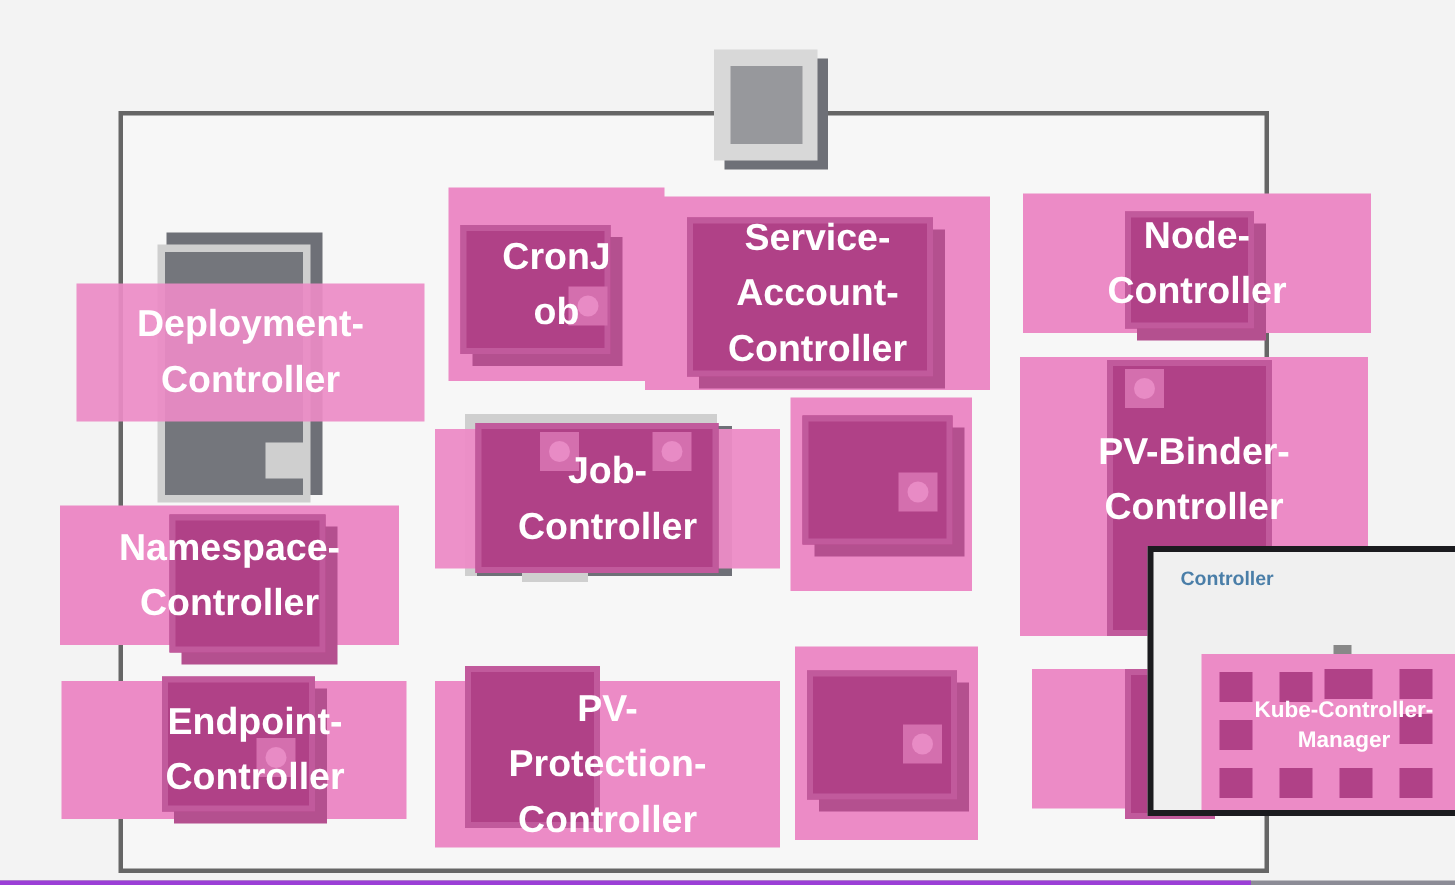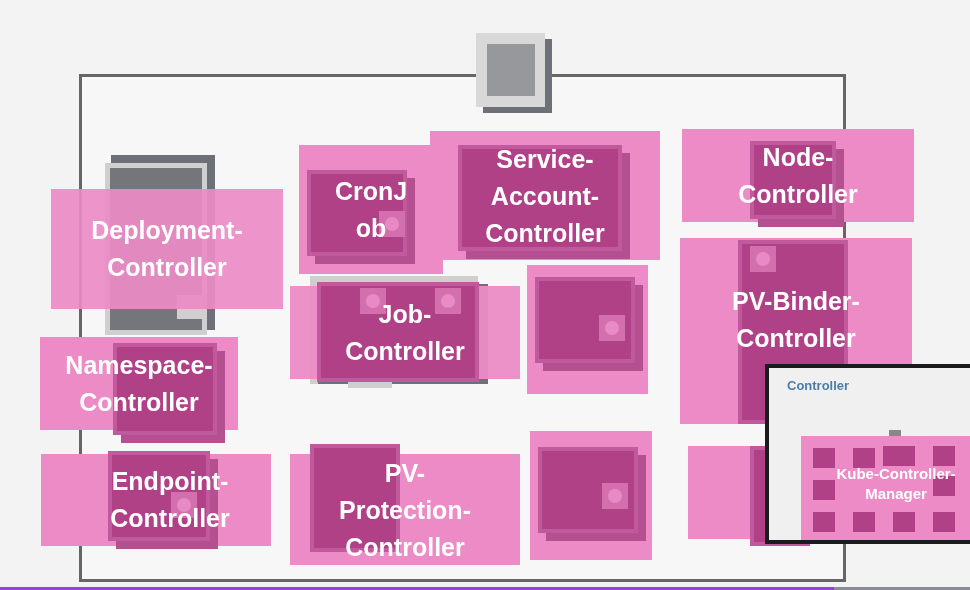--- a/index.html
+++ b/index.html
@@ -36,26 +36,26 @@
     <div class="bd"></div>
     <div class="in"></div>
 </div>
 
 <div class="node" style="left:105px;top:155px;width:110px;height:180px;">
   <div class="gray-sh" style="left:6px;top:0;width:104px;height:175px;"></div>
   <div class="gray-bd" style="left:0;top:8px;width:102px;height:172px;"></div>
   <div class="gray-in" style="left:5px;top:13px;width:92px;height:162px;"></div>
   <div class="gray-bd" style="left:72px;top:140px;width:26px;height:24px;"></div>
 </div>
-<div class="box" style="left:51px;top:189px;width:232px;height:120px;background:rgba(236,139,198,0.92);">
+<div class="box" style="left:51px;top:189px;width:232px;height:92px;background:rgba(236,139,198,0.92);">
   <div class="lbl" style="white-space:pre-line;">Deployment-
 Controller</div>
 </div>
 
-<div class="box" style="left:299px;top:145px;width:144px;height:129px;">
+<div class="box" style="left:299px;top:125px;width:144px;height:129px;">
   <div class="dark" style="left:8px;top:25px;width:100px;height:86px;"></div>
   <div class="chip" style="left:80px;top:66px;"></div>
   <div class="lbl" style="white-space:pre-line;">CronJ
 ob</div>
 </div>
 
 <div class="box" style="left:430px;top:131px;width:230px;height:129px;">
   <div class="dark" style="left:28px;top:14px;width:164px;height:106px;"></div>
   <div class="lbl" style="white-space:pre-line;">Service-
 Account-
@@ -86,21 +86,21 @@
   <div class="chip" style="left:72px;top:50px;"></div>
 </div>
 
 <div class="box" style="left:680px;top:238px;width:232px;height:186px;">
   <div class="dark" style="left:58px;top:2px;width:110px;height:184px;box-shadow:none;"></div>
   <div class="chip" style="left:70px;top:8px;"></div>
   <div class="lbl" style="white-space:pre-line;top:44%;">PV-Binder-
 Controller</div>
 </div>
 
-<div class="box" style="left:40px;top:337px;width:198px;height:93px;">
+<div class="box" style="left:40px;top:337px;width:226px;height:93px;">
   <div class="dark" style="left:73px;top:6px;width:104px;height:92px;"></div>
   <div class="lbl" style="white-space:pre-line;">Namespace-
 Controller</div>
 </div>
 
 <div class="box" style="left:41px;top:454px;width:230px;height:92px;">
   <div class="dark" style="left:67px;top:-3px;width:102px;height:90px;"></div>
   <div class="chip" style="left:130px;top:38px;"></div>
   <div class="lbl" style="white-space:pre-line;margin-left:28px;">Endpoint-
 Controller</div>

